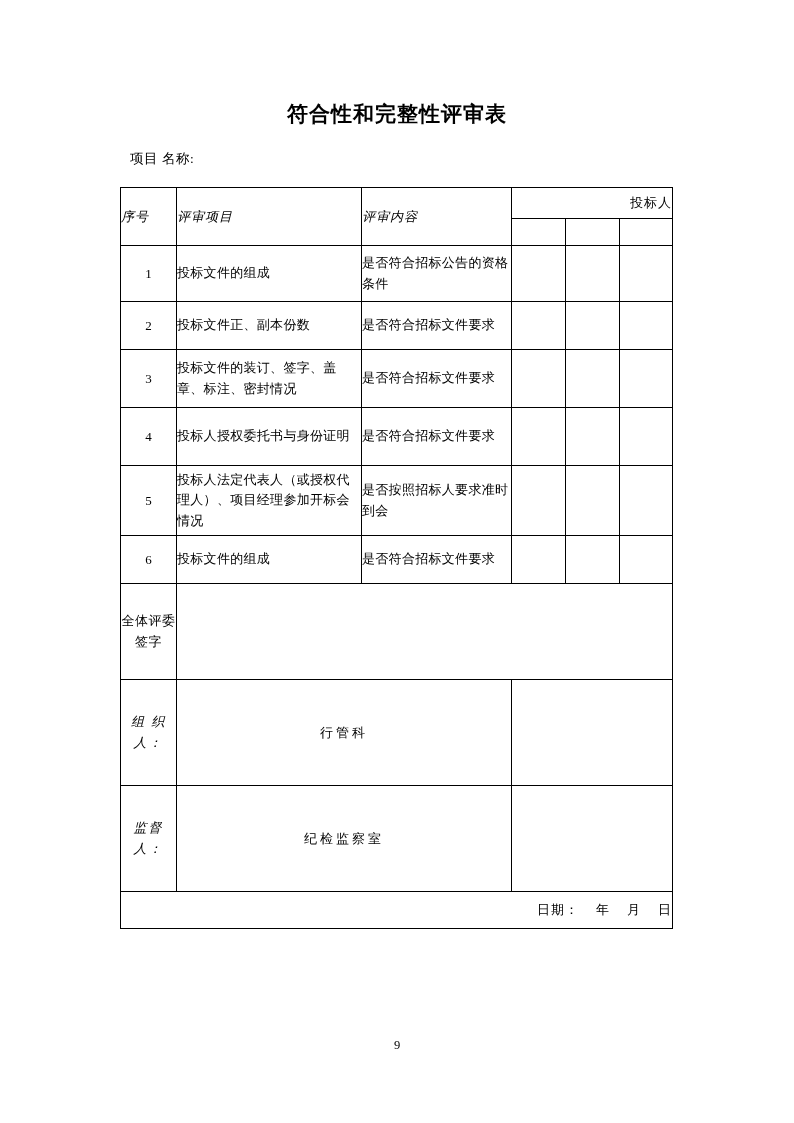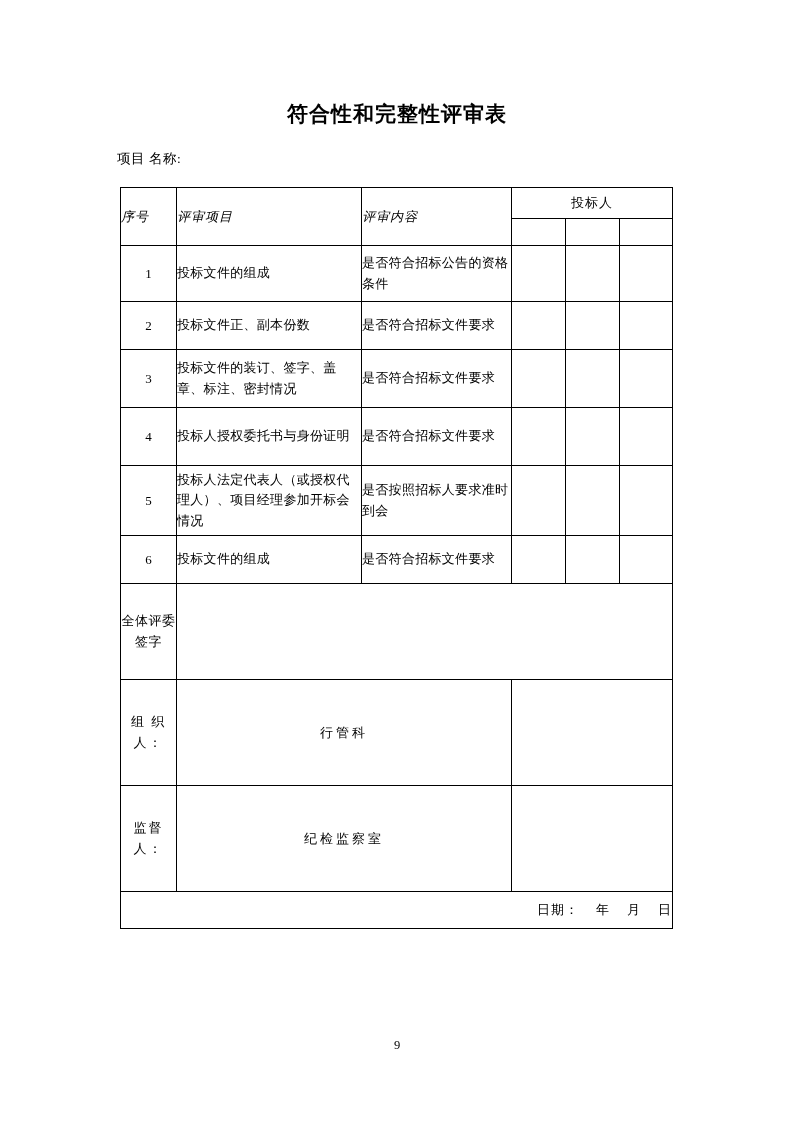--- a/index.html
+++ b/index.html
@@ -27,21 +27,21 @@
     top: 100px;
     width: 794px;
     text-align: center;
     font-size: 21px;
     font-weight: bold;
     letter-spacing: 1px;
     font-family: "Liberation Serif", "DejaVu Serif", serif;
   }
   .project-name {
     position: absolute;
-    left: 117px;
+    left: 130px;
     top: 150px;
     font-size: 13.5px;
     letter-spacing: 0.5px;
   }
   table.main {
     position: absolute;
     left: 120px;
     top: 187px;
     width: 552px;
     border-collapse: collapse;
@@ -63,21 +63,21 @@
 
   .hdr {
     text-align: left;
     font-weight: bold;
     font-size: 14.5px;
     height: 37px;
     letter-spacing: 1px;
     font-style: italic;
   }
   .hdr-bidder {
-    text-align: center;
+    text-align: right;
     font-weight: bold;
     font-size: 14.5px;
     height: 30px;
     letter-spacing: 1px;
   }
   .blank-sub { height: 26px; }
 
   td.num {
     text-align: center;
     font-size: 13px;
@@ -131,20 +131,21 @@
     position: absolute;
     left: 0;
     top: 1038px;
     width: 794px;
     text-align: center;
     font-size: 12.5px;
     font-family: "Liberation Serif", "DejaVu Serif", serif;
   }
   .spaced-label {
     letter-spacing: 2px;
+    font-style: italic;
   }
 </style>
 </head>
 <body>
 
 <div class="page">
 
   <div class="doc-title">符合性和完整性评审表</div>
 
   <div class="project-name">项目 名称:</div>

